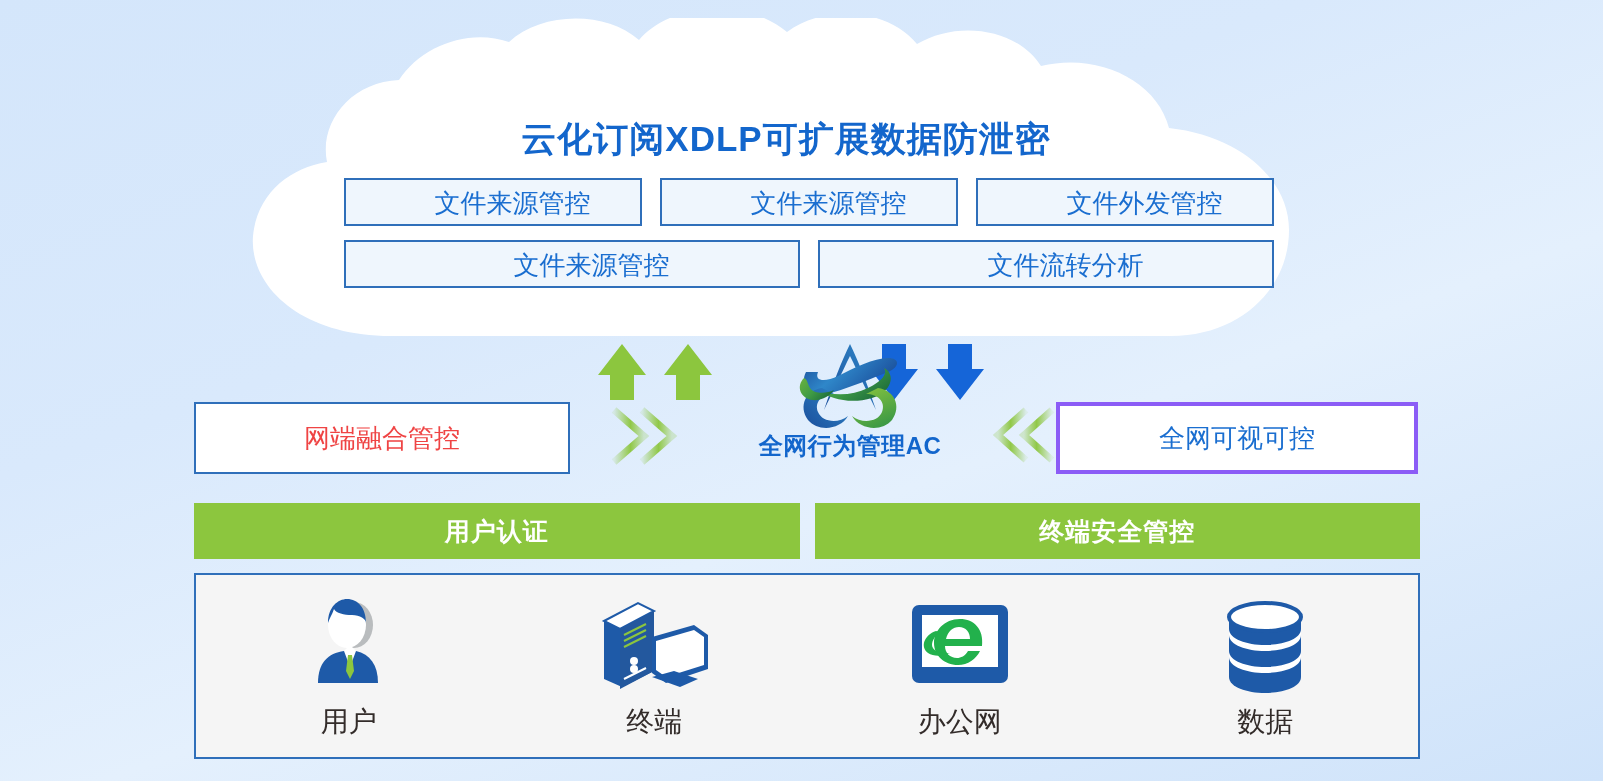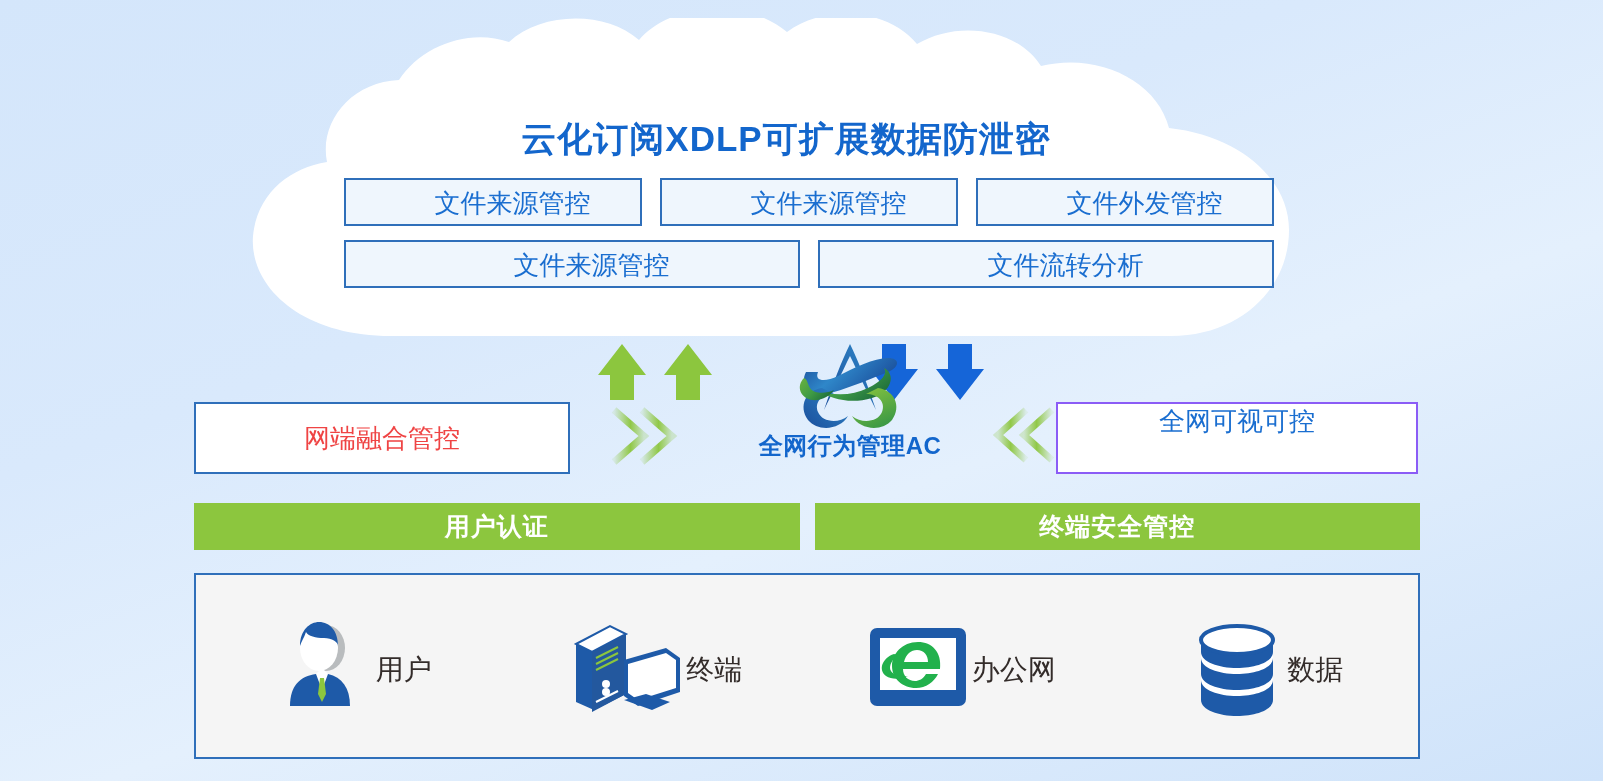--- a/index.html
+++ b/index.html
@@ -88,24 +88,24 @@
     font-size: 26px;
     white-space: nowrap;
   }
   .mid-right-box {
     position: absolute;
     left: 1056px;
     top: 402px;
     width: 362px;
     height: 72px;
     background: #ffffff;
-    border: 2px solid #8b5cf6;
+    border: 4px solid #8b5cf6;
     box-sizing: border-box;
     display: flex;
-    align-items: flex-start;
+    align-items: center;
     justify-content: center;
     color: #1a6ed0;
     font-size: 26px;
     white-space: nowrap;
   }
 
   .chev-right {
     position: absolute;
     left: 606px; top: 402px;
     width: 72px; height: 68px;
@@ -148,21 +148,21 @@
   .green-bars {
     position: absolute;
     left: 194px;
     top: 503px;
     width: 1226px;
     display: flex;
     gap: 15px;
   }
   .green-bar {
     flex: 1;
-    height: 47px;
+    height: 56px;
     background: #8cc63e;
     color: #ffffff;
     font-size: 25px;
     font-weight: bold;
     display: flex;
     align-items: center;
     justify-content: center;
     white-space: nowrap;
     letter-spacing: 1px;
   }
@@ -176,21 +176,21 @@
     height: 186px;
     background: #f5f5f5;
     border: 2px solid #2f6fba;
     box-sizing: border-box;
     display: flex;
     align-items: center;
   }
   .asset {
     flex: 1;
     display: flex;
-    flex-direction: row;
+    flex-direction: column;
     align-items: center;
     justify-content: center;
   }
   .asset-icon {
     height: 104px;
     display: flex;
     align-items: flex-end;
     justify-content: center;
   }
   .asset-label {

